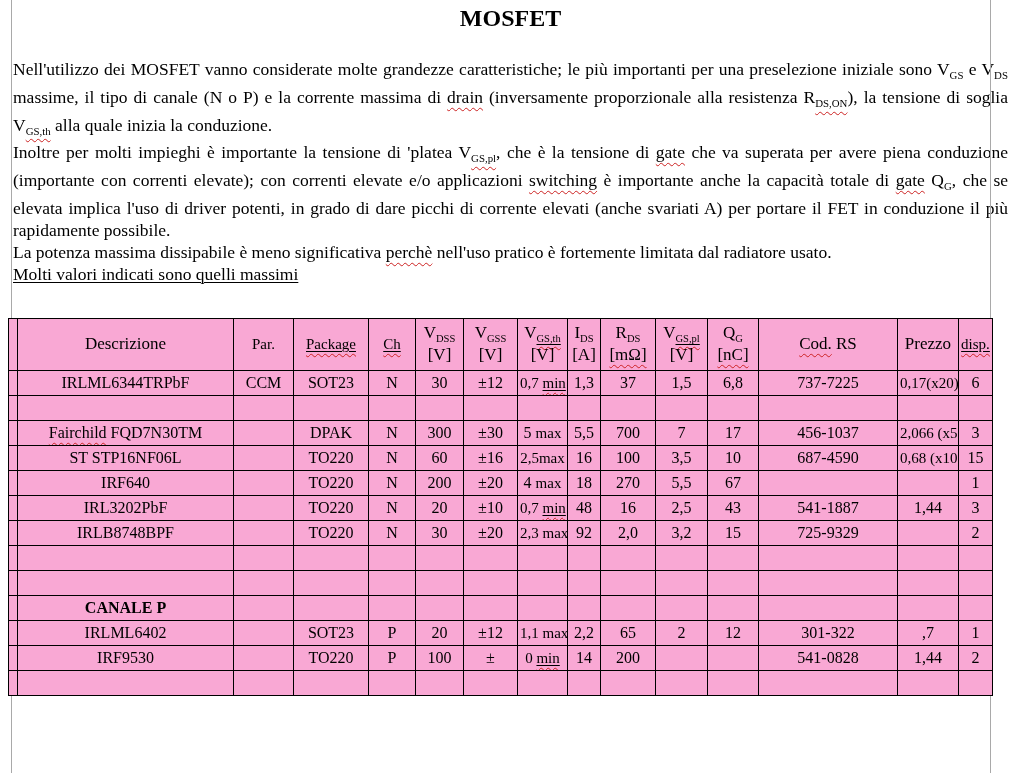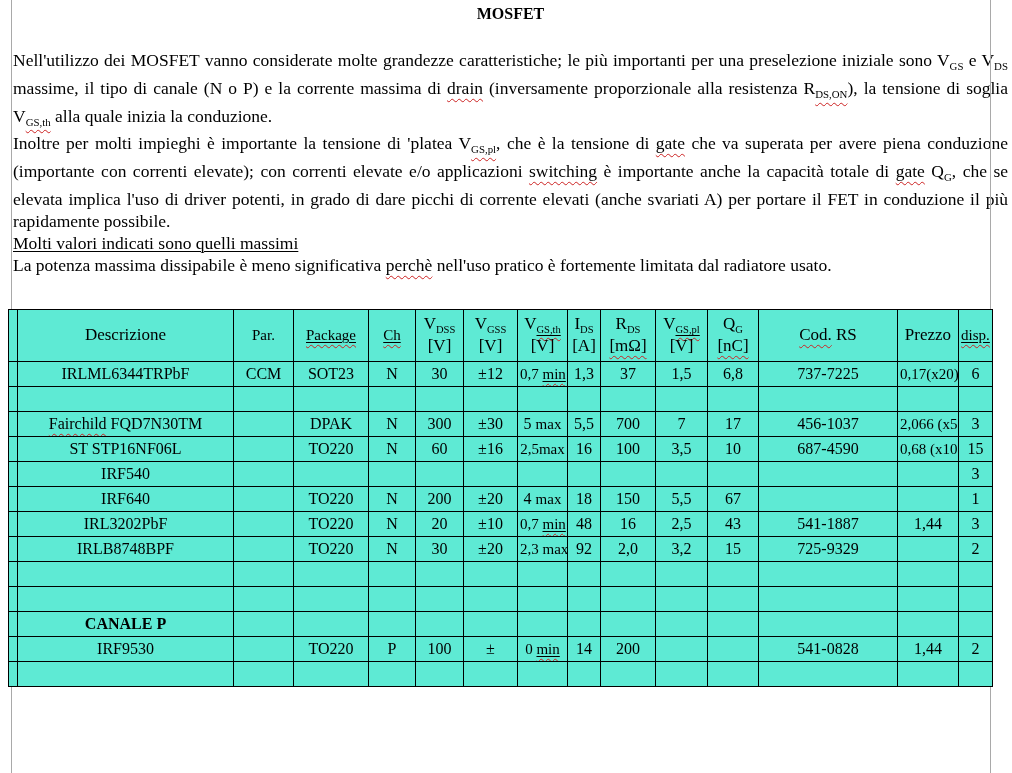--- a/index.html
+++ b/index.html
@@ -7,40 +7,40 @@
     width:1012px; height:773px;
     background:#ffffff; color:#000000;
     font-family:"Liberation Serif", serif;
     position:relative; overflow:hidden;
   }
   .guide { position:absolute; top:0; bottom:0; width:1px; background:#a9a9a9; }
   #guide-left  { left:11px; }
   #guide-right { left:990px; }
 
   #page-title {
-    font-size:16px; font-weight:bold; text-align:center;
+    font-size:24px; font-weight:bold; text-align:center;
     margin:5px 4px 0 13px;
   }
   #intro {
     margin:26px 4px 0 13px;
     text-align:justify;
     font-size:17.5px; line-height:22px;
   }
   .intro-p { margin:0; }
 
   .subsc { font-size:0.62em; vertical-align:-0.35em; }
   .sm    { font-size:15px; }
   .b     { font-weight:bold; }
   .u     { text-decoration:underline; text-decoration-color:#000; text-decoration-thickness:1px; text-underline-offset:2px; }
   .wavy  { text-decoration-line:underline; text-decoration-style:wavy; text-decoration-color:#c22; text-decoration-thickness:1px; text-underline-offset:4px; }
 
   #mosfet-table {
     border-collapse:collapse; table-layout:fixed;
     width:984px; margin:33px 0 13px 8px;
-    background:#5eead4; position:relative;
+    background:#f9a8d4; position:relative;
   }
   #mosfet-table td, #mosfet-table th {
     border:1px solid #000; padding:0 2px;
     text-align:center; vertical-align:middle;
     overflow:hidden; white-space:nowrap;
   }
   #mosfet-table thead tr { height:52px; }
   #mosfet-table tbody tr { height:25px; }
   #mosfet-table th { font-weight:normal; font-size:17px; }
   th.h-lg { font-size:18px; }
@@ -55,22 +55,22 @@
 <body>
 
 <div class="guide" id="guide-left"></div>
 <div class="guide" id="guide-right"></div>
 
 <h1 id="page-title">MOSFET</h1>
 
 <div id="intro">
     <p class="intro-p"><span class="">Nell'utilizzo dei MOSFET vanno considerate molte grandezze caratteristiche; le più importanti per una preselezione iniziale sono </span><span class="">V</span><span class="subsc">GS</span><span class=""> e </span><span class="">V</span><span class="subsc">DS</span><span class=""> massime, il tipo di canale (N o P) e la corrente massima di </span><span class="wavy">drain</span><span class=""> (inversamente proporzionale alla resistenza </span><span class="">R</span><span class="subsc wavy">DS,ON</span><span class="">), la tensione di soglia </span><span class="">V</span><span class="subsc wavy">GS,th</span><span class=""> alla quale inizia la conduzione.</span></p>
     <p class="intro-p"><span class="">Inoltre per molti impieghi è importante la tensione di 'platea </span><span class="">V</span><span class="subsc wavy">GS,pl</span><span class="">, che è la tensione di </span><span class="wavy">gate</span><span class=""> che va superata per avere piena conduzione (importante con correnti elevate); con correnti elevate e/o applicazioni </span><span class="wavy">switching</span><span class=""> è importante anche la capacità totale di </span><span class="wavy">gate</span><span class=""> </span><span class="">Q</span><span class="subsc">G</span><span class="">, che se elevata implica l'uso di driver potenti, in grado di dare picchi di corrente elevati (anche svariati A) per portare il FET in conduzione il più rapidamente possibile.</span></p>
+    <p class="intro-p"><span class="">La potenza massima dissipabile è meno significativa </span><span class="wavy">perchè</span><span class=""> nell'uso pratico è fortemente limitata dal radiatore usato.</span></p>
     <p class="intro-p"><span class="u">Molti valori indicati sono quelli massimi</span></p>
-    <p class="intro-p"><span class="">La potenza massima dissipabile è meno significativa </span><span class="wavy">perchè</span><span class=""> nell'uso pratico è fortemente limitata dal radiatore usato.</span></p>
   </div>
 
 <table id="mosfet-table">
   <colgroup>
     <col style="width:9px">
       <col style="width:216px">
       <col style="width:60px">
       <col style="width:75px">
     <col style="width:47px">
       <col style="width:48px">
@@ -202,46 +202,29 @@
         <td class="c-ids">16</td>
         <td class="c-rds">100</td>
         <td class="c-vgspl">3,5</td>
         <td class="c-qg">10</td>
         <td class="c-codrs">687-4590</td>
         <td class="c-prezzo"><span class="sm">0,68 (x10)</span></td>
         <td class="c-disp">15</td>
       </tr>
       <tr>
         <td></td>
-        <td class="c-desc">IRF540</td>
-        <td class="c-par"></td>
-        <td class="c-package"></td>
-        <td class="c-ch"></td>
-        <td class="c-vdss"></td>
-        <td class="c-vgss"></td>
-        <td class="c-vgsth"></td>
-        <td class="c-ids"></td>
-        <td class="c-rds"></td>
-        <td class="c-vgspl"></td>
-        <td class="c-qg"></td>
-        <td class="c-codrs"></td>
-        <td class="c-prezzo"></td>
-        <td class="c-disp">3</td>
-      </tr>
-      <tr>
-        <td></td>
         <td class="c-desc">IRF640</td>
         <td class="c-par"></td>
         <td class="c-package">TO220</td>
         <td class="c-ch">N</td>
         <td class="c-vdss">200</td>
         <td class="c-vgss">±20</td>
         <td class="c-vgsth"><span class="">4 </span><span class="sm">max</span></td>
         <td class="c-ids">18</td>
-        <td class="c-rds">150</td>
+        <td class="c-rds">270</td>
         <td class="c-vgspl">5,5</td>
         <td class="c-qg">67</td>
         <td class="c-codrs"></td>
         <td class="c-prezzo"></td>
         <td class="c-disp">1</td>
       </tr>
       <tr>
         <td></td>
         <td class="c-desc">IRL3202PbF</td>
         <td class="c-par"></td>
@@ -321,20 +304,37 @@
         <td class="c-ids"></td>
         <td class="c-rds"></td>
         <td class="c-vgspl"></td>
         <td class="c-qg"></td>
         <td class="c-codrs"></td>
         <td class="c-prezzo"></td>
         <td class="c-disp"></td>
       </tr>
       <tr>
         <td></td>
+        <td class="c-desc">IRLML6402</td>
+        <td class="c-par"></td>
+        <td class="c-package">SOT23</td>
+        <td class="c-ch">P</td>
+        <td class="c-vdss">20</td>
+        <td class="c-vgss">±12</td>
+        <td class="c-vgsth"><span class="sm">1,1 </span><span class="sm">max</span></td>
+        <td class="c-ids">2,2</td>
+        <td class="c-rds">65</td>
+        <td class="c-vgspl">2</td>
+        <td class="c-qg">12</td>
+        <td class="c-codrs">301-322</td>
+        <td class="c-prezzo">,7</td>
+        <td class="c-disp">1</td>
+      </tr>
+      <tr>
+        <td></td>
         <td class="c-desc">IRF9530</td>
         <td class="c-par"></td>
         <td class="c-package">TO220</td>
         <td class="c-ch">P</td>
         <td class="c-vdss">100</td>
         <td class="c-vgss">±</td>
         <td class="c-vgsth"><span class="sm">0 </span><span class="sm u"><span class="wavy">min</span></span></td>
         <td class="c-ids">14</td>
         <td class="c-rds">200</td>
         <td class="c-vgspl"></td>

